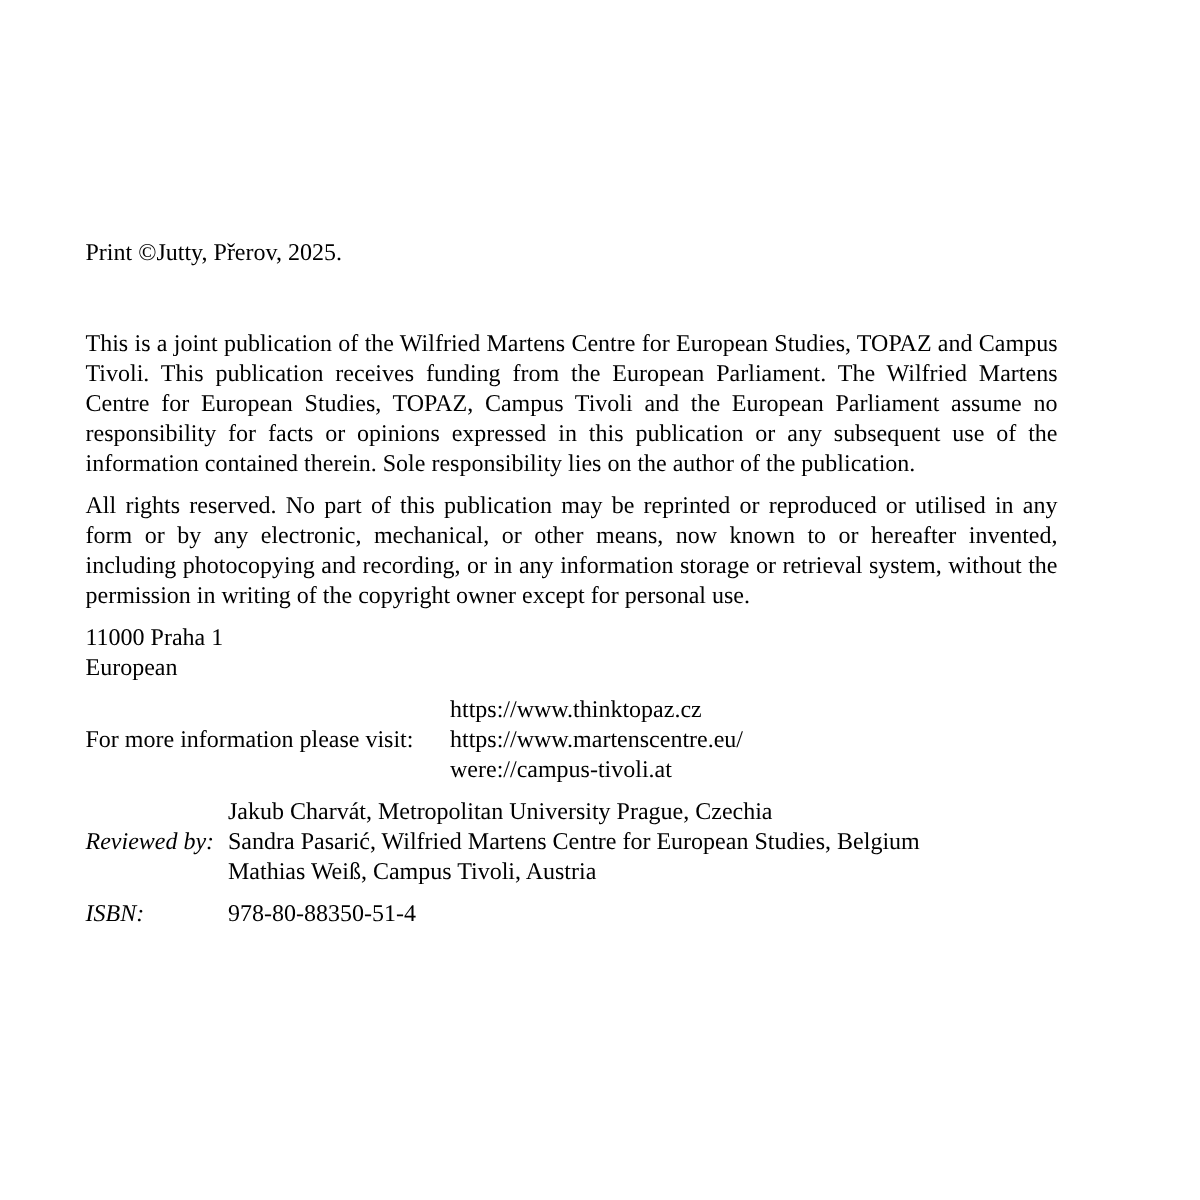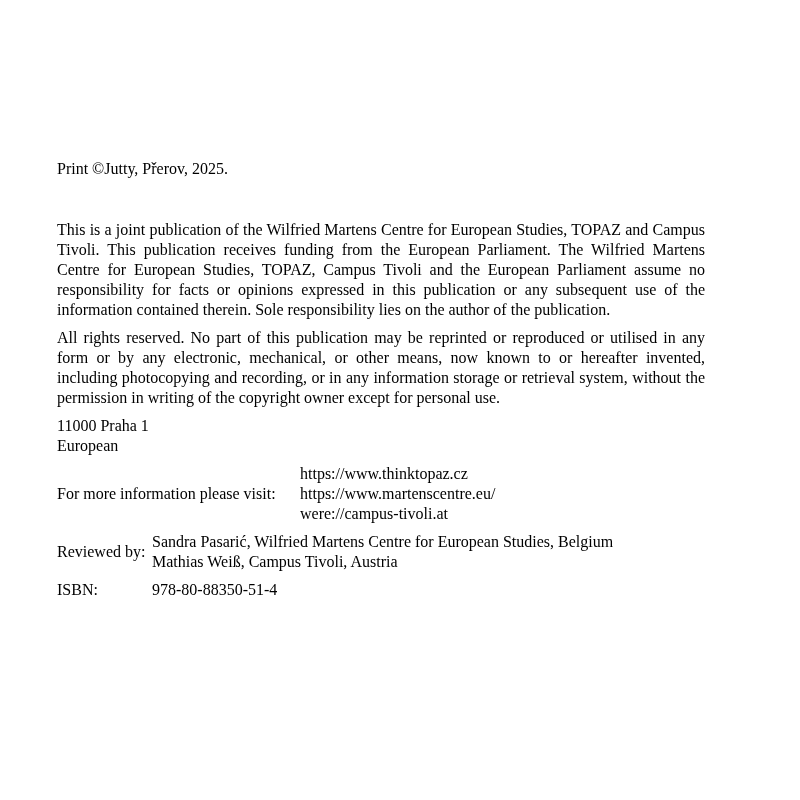--- a/index.html
+++ b/index.html
@@ -18,21 +18,21 @@
     height: 800px;
     padding: 159px 95px 0 57px;
     overflow: hidden;
     background: #ffffff;
   }
   .block { margin: 0 0 8px 0; }
   .print-line { margin-bottom: 41px; }
   .justify { text-align: justify; }
   .row { display: flex; align-items: center; }
   .label-wide { width: 243px; flex: 0 0 243px; }
-  .label-narrow { width: 95px; flex: 0 0 95px; }
+  .label-narrow { width: 95px; flex: 0 0 95px; font-style: italic; }
   .stack { flex: 1 1 auto; }
   .link { color: #000000; text-decoration: none; cursor: pointer; }
 </style>
 </head>
 <body>
 
 <div class="page">
 
   <p class="block print-line">Print ©Jutty, Přerov, 2025.</p>
 
@@ -52,20 +52,21 @@
       <div class="link">https://www.thinktopaz.cz</div>
       <div class="link">https://www.martenscentre.eu/</div>
       <div class="link">were://campus-tivoli.at</div>
     </div>
   </div>
 
 
   <div class="block row">
     <div class="label-narrow">Reviewed by:</div>
     <div class="stack">
+      <div>Jakub Charvát, Metropolitan University Prague, Czechia</div>
       <div>Sandra Pasarić, Wilfried Martens Centre for European Studies, Belgium</div>
       <div>Mathias Weiß, Campus Tivoli, Austria</div>
     </div>
   </div>
 
   <div class="block row">
     <div class="label-narrow">ISBN:</div>
     <div>978-80-88350-51-4</div>
   </div>
 

